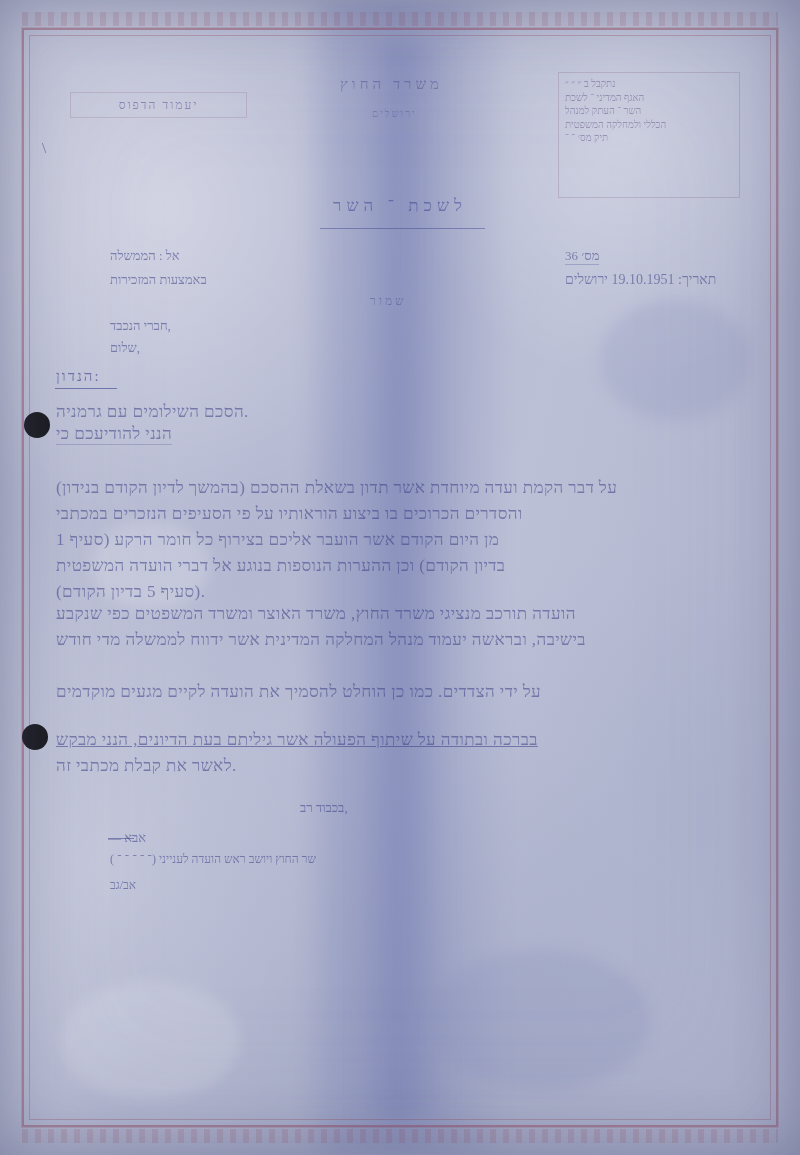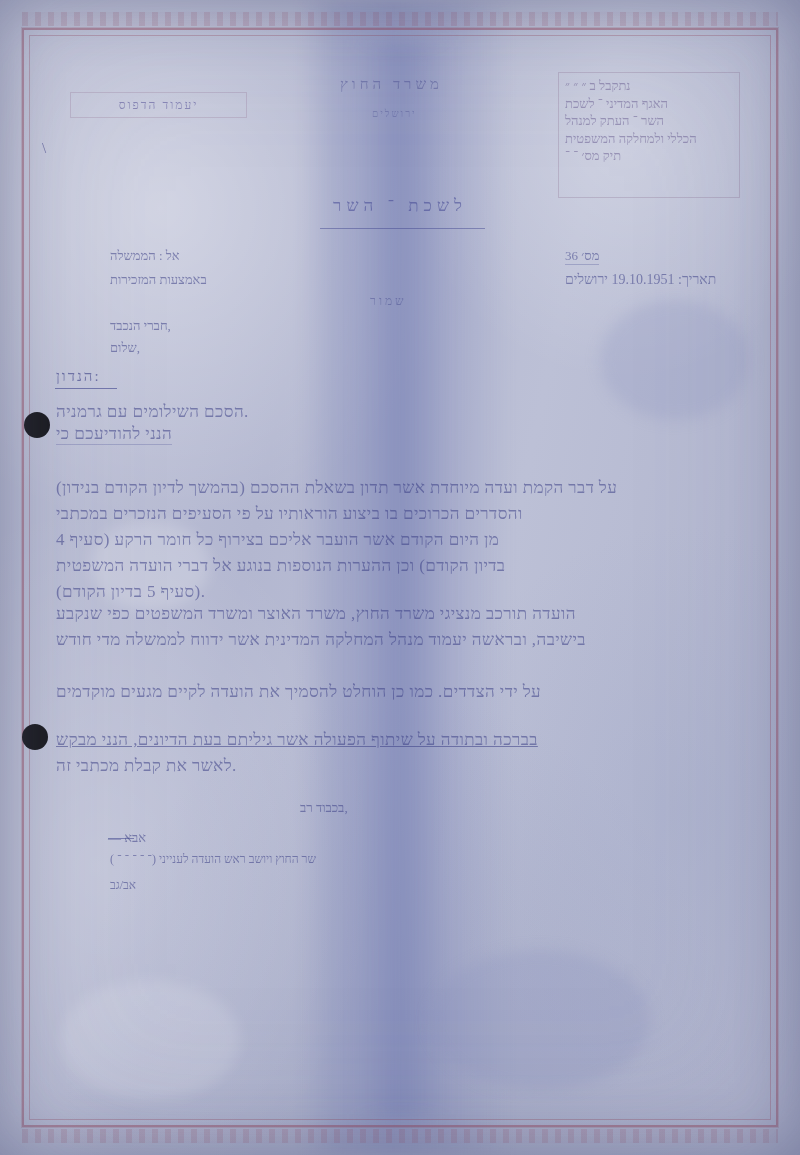--- a/index.html
+++ b/index.html
@@ -105,21 +105,21 @@
   .faded { opacity: 0.40; }
   .vfaded { opacity: 0.30; }
 
   .stamp-box {
     position: absolute;
     border: 1px solid rgba(110,70,110,0.45);
     color: #5a4b84;
     opacity: 0.45;
     padding: 4px 6px;
     line-height: 1.35;
-    font-size: 13px;
+    font-size: 10px;
     font-family: "Liberation Serif", serif;
   }
   .letterhead {
     position: absolute;
     left: 70px;
     top: 92px;
     width: 175px;
     height: 24px;
     border: 1px solid rgba(120,70,110,0.35);
     color: #4a4590;
@@ -237,21 +237,21 @@
   <div class="txt" style="left:56px;top:368px;font-size:15px;letter-spacing:2px;opacity:0.62;">הנדון:</div>
   <div class="subject-underline"></div>
 
   <div class="hole" style="left:24px;top:412px;"></div>
   <div class="hole" style="left:22px;top:724px;"></div>
 
   <div class="txt body-line" style="left:56px;top:402px;">הסכם השילומים עם גרמניה.</div>
   <div class="txt body-line" style="left:56px;top:424px;border-bottom:1px solid rgba(60,65,140,0.45);">הנני להודיעכם כי</div>
   <div class="txt body-line" style="left:56px;top:478px;">(בהמשך לדיון הקודם בנידון) על דבר הקמת ועדה מיוחדת אשר תדון בשאלת ההסכם</div>
   <div class="txt body-line" style="left:56px;top:504px;">והסדרים הכרוכים בו ביצוע הוראותיו על פי הסעיפים הנזכרים במכתבי</div>
-  <div class="txt body-line" style="left:56px;top:530px;">מן היום הקודם אשר הועבר אליכם בצירוף כל חומר הרקע (סעיף 4</div>
+  <div class="txt body-line" style="left:56px;top:530px;">מן היום הקודם אשר הועבר אליכם בצירוף כל חומר הרקע (סעיף 1</div>
   <div class="txt body-line" style="left:56px;top:556px;">בדיון הקודם) וכן ההערות הנוספות בנוגע אל דברי הועדה המשפטית</div>
   <div class="txt body-line" style="left:56px;top:582px;">(סעיף 5 בדיון הקודם).</div>
   <div class="txt body-line" style="left:56px;top:604px;text-align:right;">הועדה תורכב מנציגי משרד החוץ, משרד האוצר ומשרד המשפטים כפי שנקבע</div>
   <div class="txt body-line" style="left:56px;top:630px;">בישיבה, ובראשה יעמוד מנהל המחלקה המדינית אשר ידווח לממשלה מדי חודש</div>
   <div class="txt body-line" style="left:56px;top:682px;">על ידי הצדדים. כמו כן הוחלט להסמיך את הועדה לקיים מגעים מוקדמים</div>
   <div class="txt body-line" style="left:56px;top:730px;text-decoration:underline;">בברכה ובתודה על שיתוף הפעולה אשר גיליתם בעת הדיונים, הנני מבקש</div>
   <div class="txt body-line" style="left:56px;top:756px;">לאשר את קבלת מכתבי זה.</div>
 
   <div class="txt" style="left:300px;top:800px;font-size:13px;">בכבוד רב,</div>
   <div class="sig-rule"></div>

